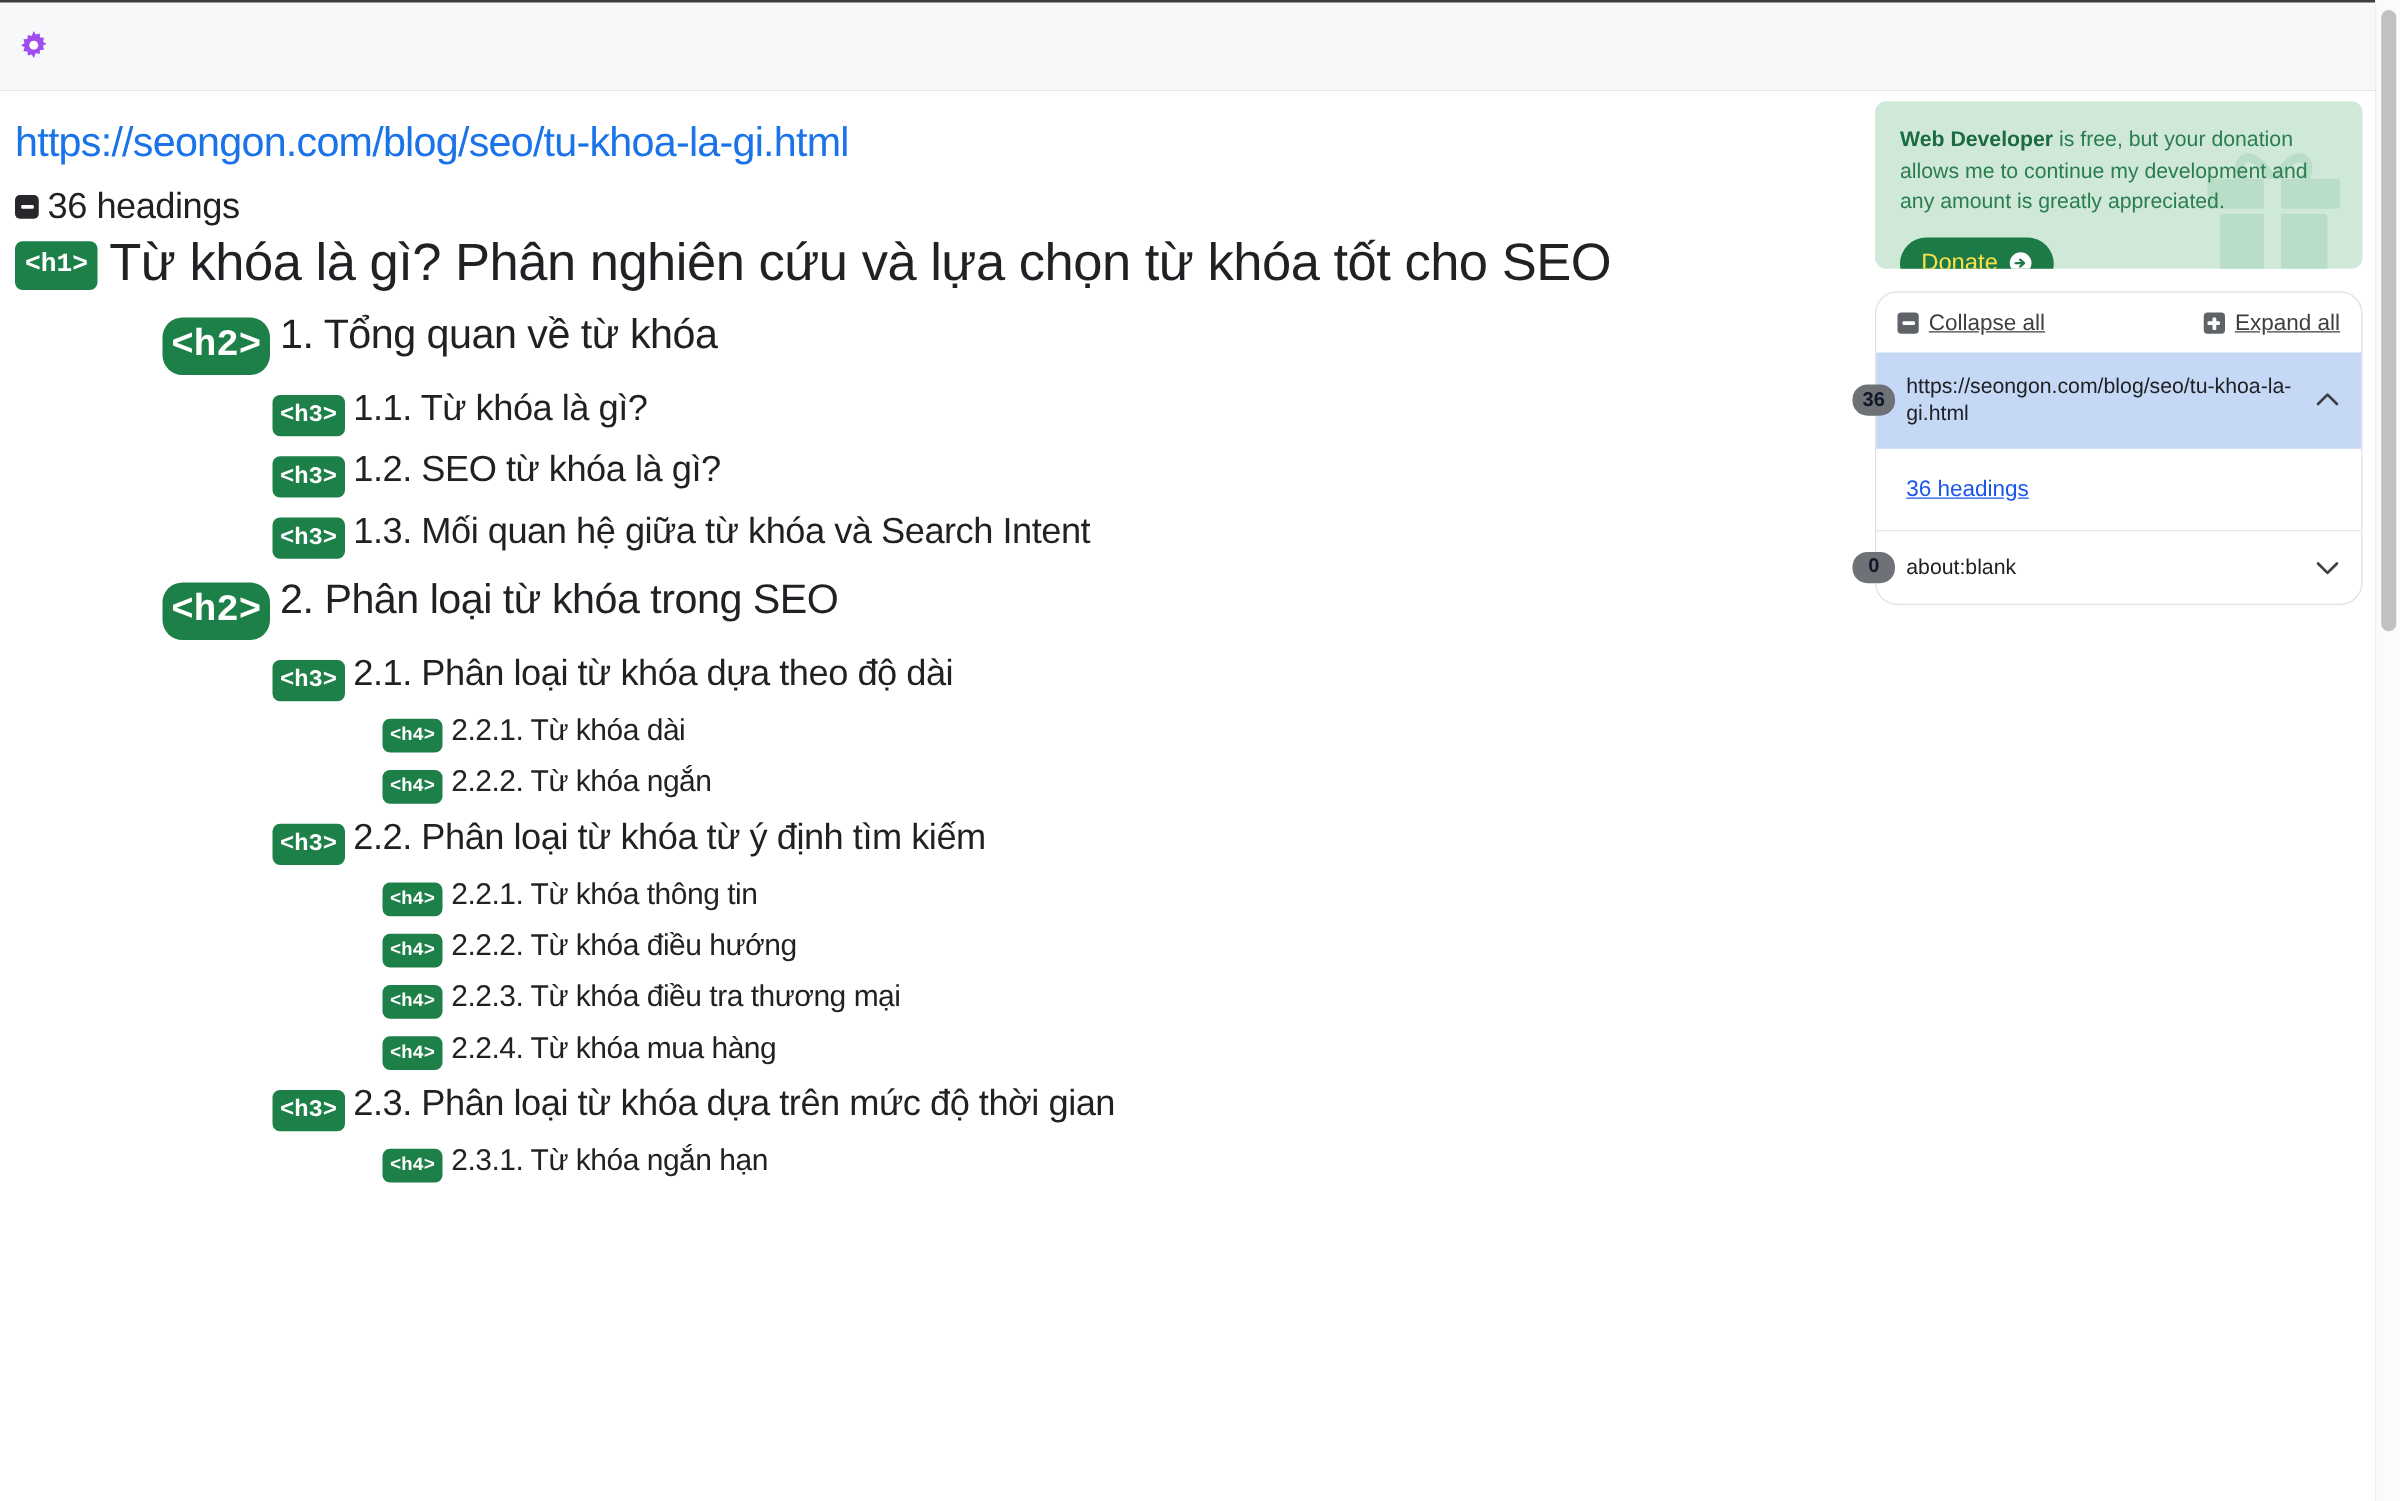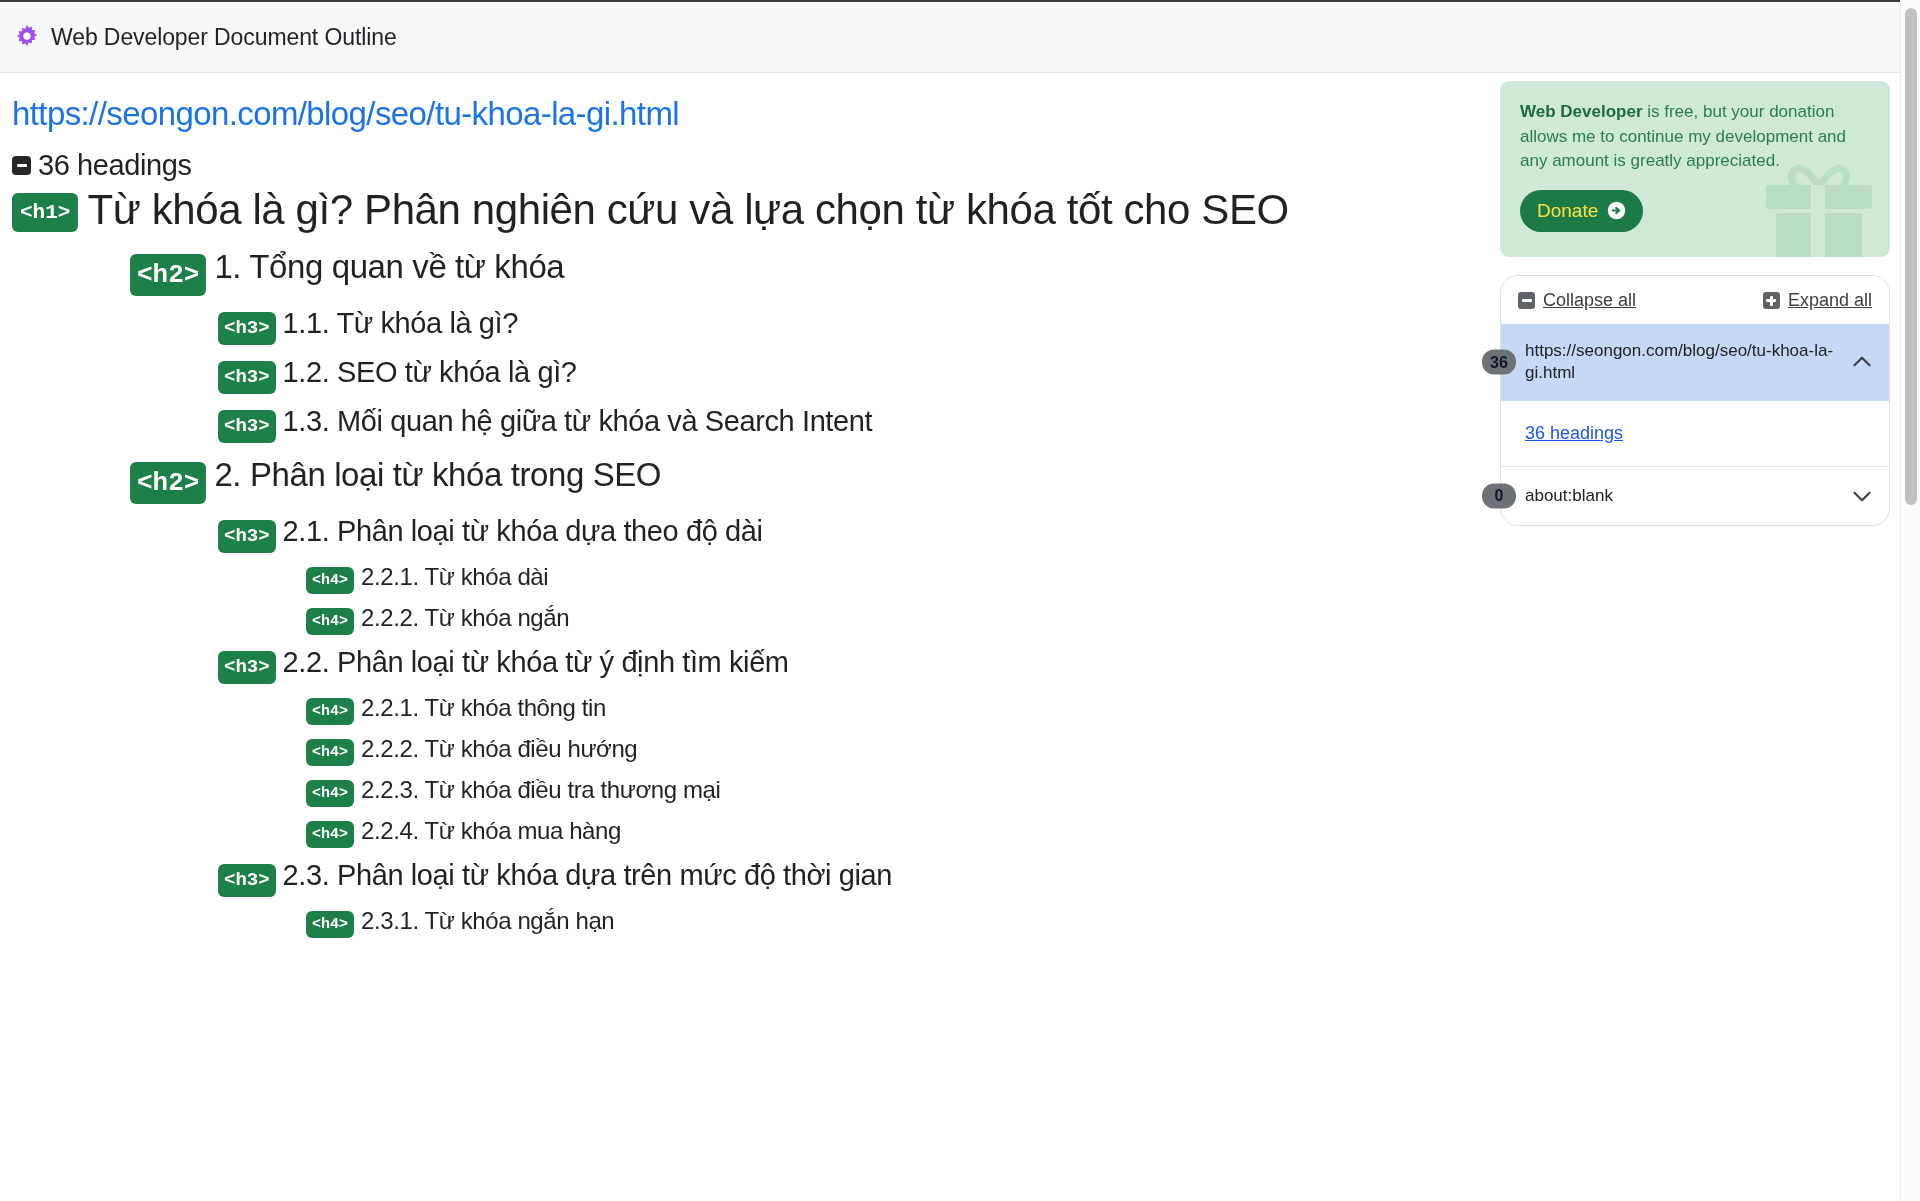--- a/index.html
+++ b/index.html
@@ -107,21 +107,21 @@
     letter-spacing: -0.4px;
     line-height: 1.22;
   }
 
   
   .lvl-h1 { margin-left: 0px; margin-top: 2px; }
   .lvl-h1 .tag-badge { font-size: 21px; padding: 9px 8px; margin-top: 9px; }
   .lvl-h1 .heading-text { font-size: 42px; margin-left: 9px; }
 
   .lvl-h2 { margin-left: 118px; margin-top: 12px; }
-  .lvl-h2 .tag-badge { font-size: 26px; padding: 8px 7px; margin-top: 7px; }
+  .lvl-h2 .tag-badge { font-size: 30px; padding: 8px 7px; margin-top: 7px; border-radius: 16px; }
   .lvl-h2 .heading-text { font-size: 33px; margin-left: 8px; }
 
   .lvl-h3 { margin-left: 206px; margin-top: 10px; }
   .lvl-h3 .tag-badge { font-size: 19px; padding: 7px 6px; margin-top: 6px; }
   .lvl-h3 .heading-text { font-size: 29px; margin-left: 7px; }
 
   .lvl-h4 { margin-left: 294px; margin-top: 9px; }
   .lvl-h4 .tag-badge { font-size: 15px; padding: 6px 6px; margin-top: 5px; }
   .lvl-h4 .heading-text { font-size: 24px; margin-left: 7px; }
 
@@ -133,21 +133,21 @@
     padding-top: 8px;
   }
 
   
   #donate-card {
     position: relative;
     background: #cfe8d8;
     border-radius: 9px;
     padding: 19px 20px 4px 20px;
     overflow: hidden;
-    height: 176px;
+    height: 134px;
   }
   #donate-text {
     position: relative;
     z-index: 2;
     color: #2a7d4f;
     font-size: 17px;
     line-height: 1.45;
     margin: 0;
   }
   #donate-text b { color: #1b6b41; font-weight: 700; }
@@ -287,21 +287,20 @@
   }
 </style>
 </head>
 <body>
 
 <div id="app-header">
   <svg id="gear-icon" viewBox="0 0 24 24">
     <path fill="#a04df0" d="M12 0.8l1.5 2.6 2.9-0.8 0.2 3 3 0.2-0.8 2.9 2.6 1.5-2.6 1.5 0.8 2.9-3 0.2-0.2 3-2.9-0.8L12 20.6l-1.5-2.6-2.9 0.8-0.2-3-3-0.2 0.8-2.9L2.6 11.2 5.2 9.7 4.4 6.8l3-0.2 0.2-3 2.9 0.8z"></path>
     <circle cx="12" cy="11.2" r="3.3" fill="#ffffff"></circle>
   </svg>
-  <span id="app-title">Web Developer Document Outline</span>
 </div>
 
 <div id="page-body">
 
   <div id="outline-column">
 
     <a id="page-url" href="#">https://seongon.com/blog/seo/tu-khoa-la-gi.html</a>
 
     <div id="headings-summary">
       <span class="toggle-box">

